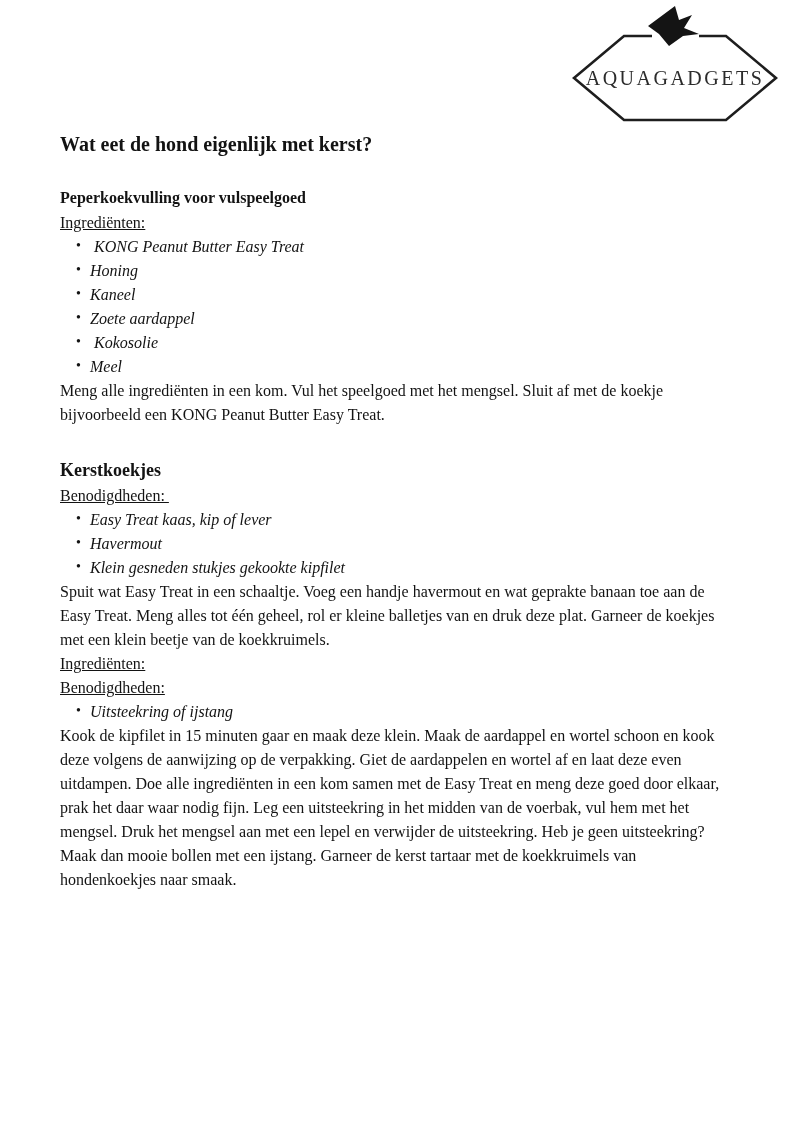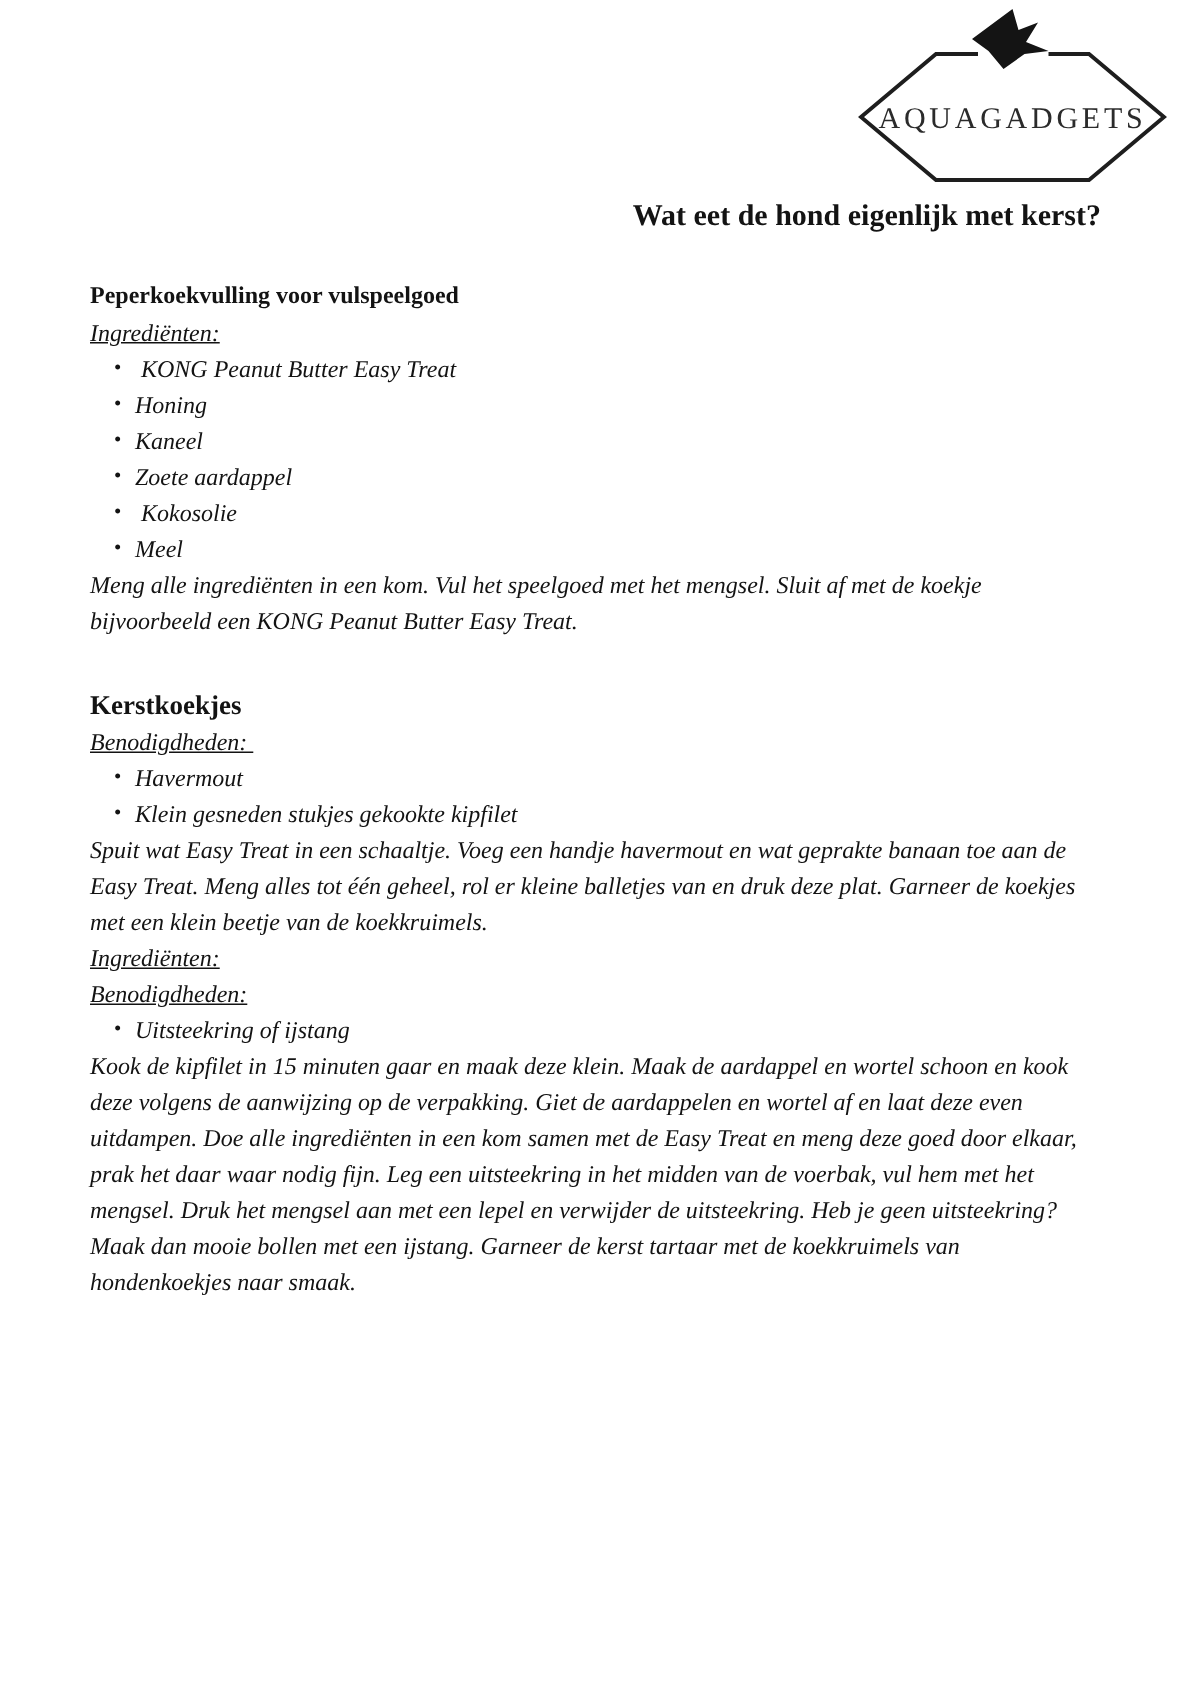--- a/index.html
+++ b/index.html
@@ -28,37 +28,36 @@
     font-size: 20px;
     letter-spacing: 2.5px;
     fill: #2b2b2b;
   }
 
   
   .content { padding: 0 60px; }
 
   .title {
     padding-top: 133px;
-    text-align: right;
+    text-align: left;
     font-size: 20px;
     font-weight: bold;
     line-height: 1.15;
   }
 
   .section-heading {
     font-size: 16px;
     font-weight: bold;
     margin-top: 32px;
     margin-bottom: 2px;
     line-height: 1.3;
   }
   .section-heading.lg { font-size: 18px; }
 
   .sub-label {
-    font-style: italic;
     text-decoration: underline;
     font-size: 16px;
     line-height: 24px;
     white-space: pre-wrap;
   }
 
   ul.ing-list { list-style: none; }
   ul.ing-list li {
     position: relative;
     padding-left: 30px;
@@ -71,21 +70,20 @@
     left: 16px;
     top: -1px;
     font-size: 14px;
     color: #131313;
   }
   ul.ing-list li span { white-space: pre-wrap; font-style: italic; }
 
   .body-par {
     font-size: 16px;
     line-height: 24px;
-    font-style: italic;
   }
 </style>
 </head>
 <body>
 
 <div class="page">
 
   <div class="logo">
     <svg viewBox="0 0 206 118" xmlns="http://www.w3.org/2000/svg">
       <path d="M 76 20 L 103 0 L 107 14 L 120 9 L 112 22 L 127 28 L 111 30 L 97 40 L 87 28 Z" fill="#141414"></path>
@@ -109,20 +107,21 @@
         <li><span> Kokosolie</span></li>
         <li><span>Meel</span></li>
       </ul>
       <p class="body-par">Meng alle ingrediënten in een kom. Vul het speelgoed met het mengsel. Sluit af met de koekje bijvoorbeeld een KONG Peanut Butter Easy Treat.</p>
     </section>
 
     <section>
       <h2 class="section-heading lg">Kerstkoekjes</h2>
       <p class="sub-label">Benodigdheden: </p>
       <ul class="ing-list">
+        <li><span>Easy Treat kaas, kip of lever</span></li>
         <li><span>Havermout</span></li>
         <li><span>Klein gesneden stukjes gekookte kipfilet</span></li>
       </ul>
       <p class="body-par">Spuit wat Easy Treat in een schaaltje. Voeg een handje havermout en wat geprakte banaan toe aan de Easy Treat. Meng alles tot één geheel, rol er kleine balletjes van en druk deze plat. Garneer de koekjes met een klein beetje van de koekkruimels.</p>
     </section>
 
     <section>
       <p class="sub-label">Ingrediënten:</p>
       <p class="sub-label">Benodigdheden:</p>
       <ul class="ing-list">

